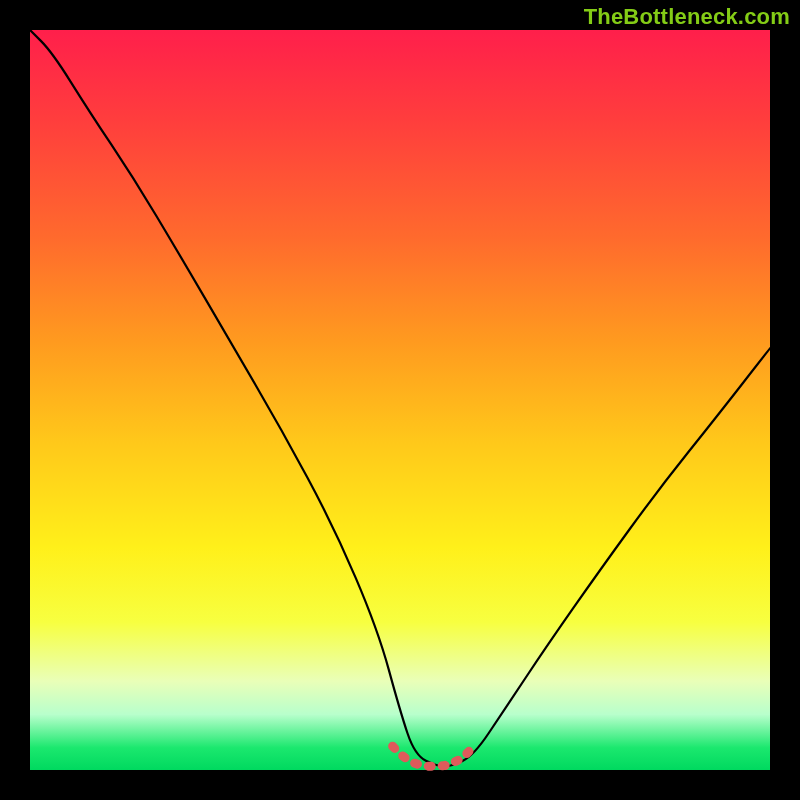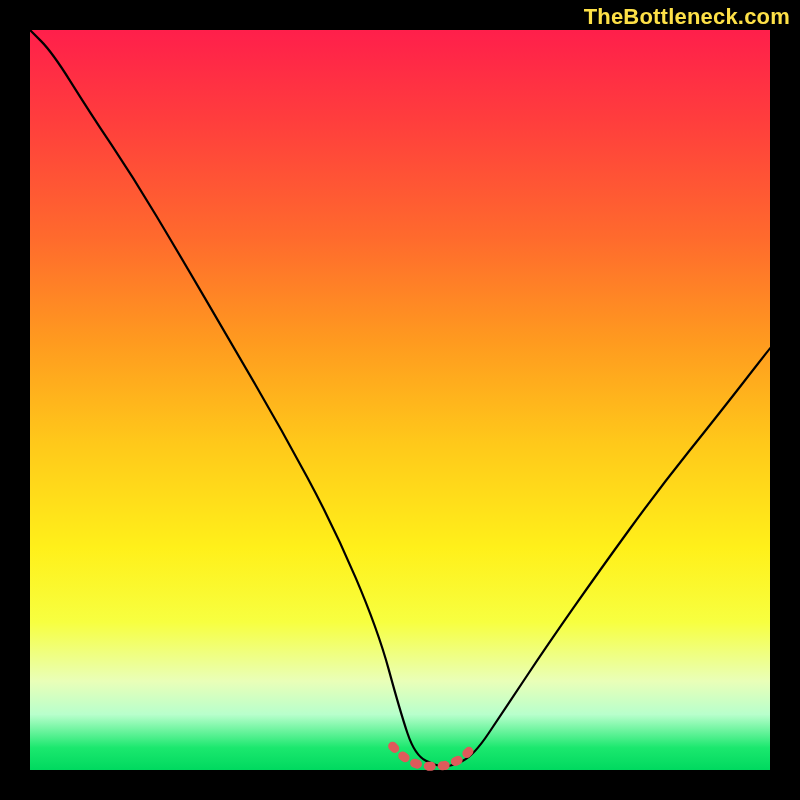--- a/index.html
+++ b/index.html
@@ -38,21 +38,21 @@
       #00d95f 100%
     );
   }
   .watermark {
     position: absolute;
     top: 4px;
     right: 10px;
     font-family: Arial, Helvetica, sans-serif;
     font-size: 22px;
     font-weight: 600;
-    color: #fde047;
+    color: #84cc16;
     letter-spacing: 0.2px;
     user-select: none;
   }
   svg.curve {
     position: absolute;
     left: 30px;
     top: 30px;
     width: 740px;
     height: 740px;
     overflow: visible;

